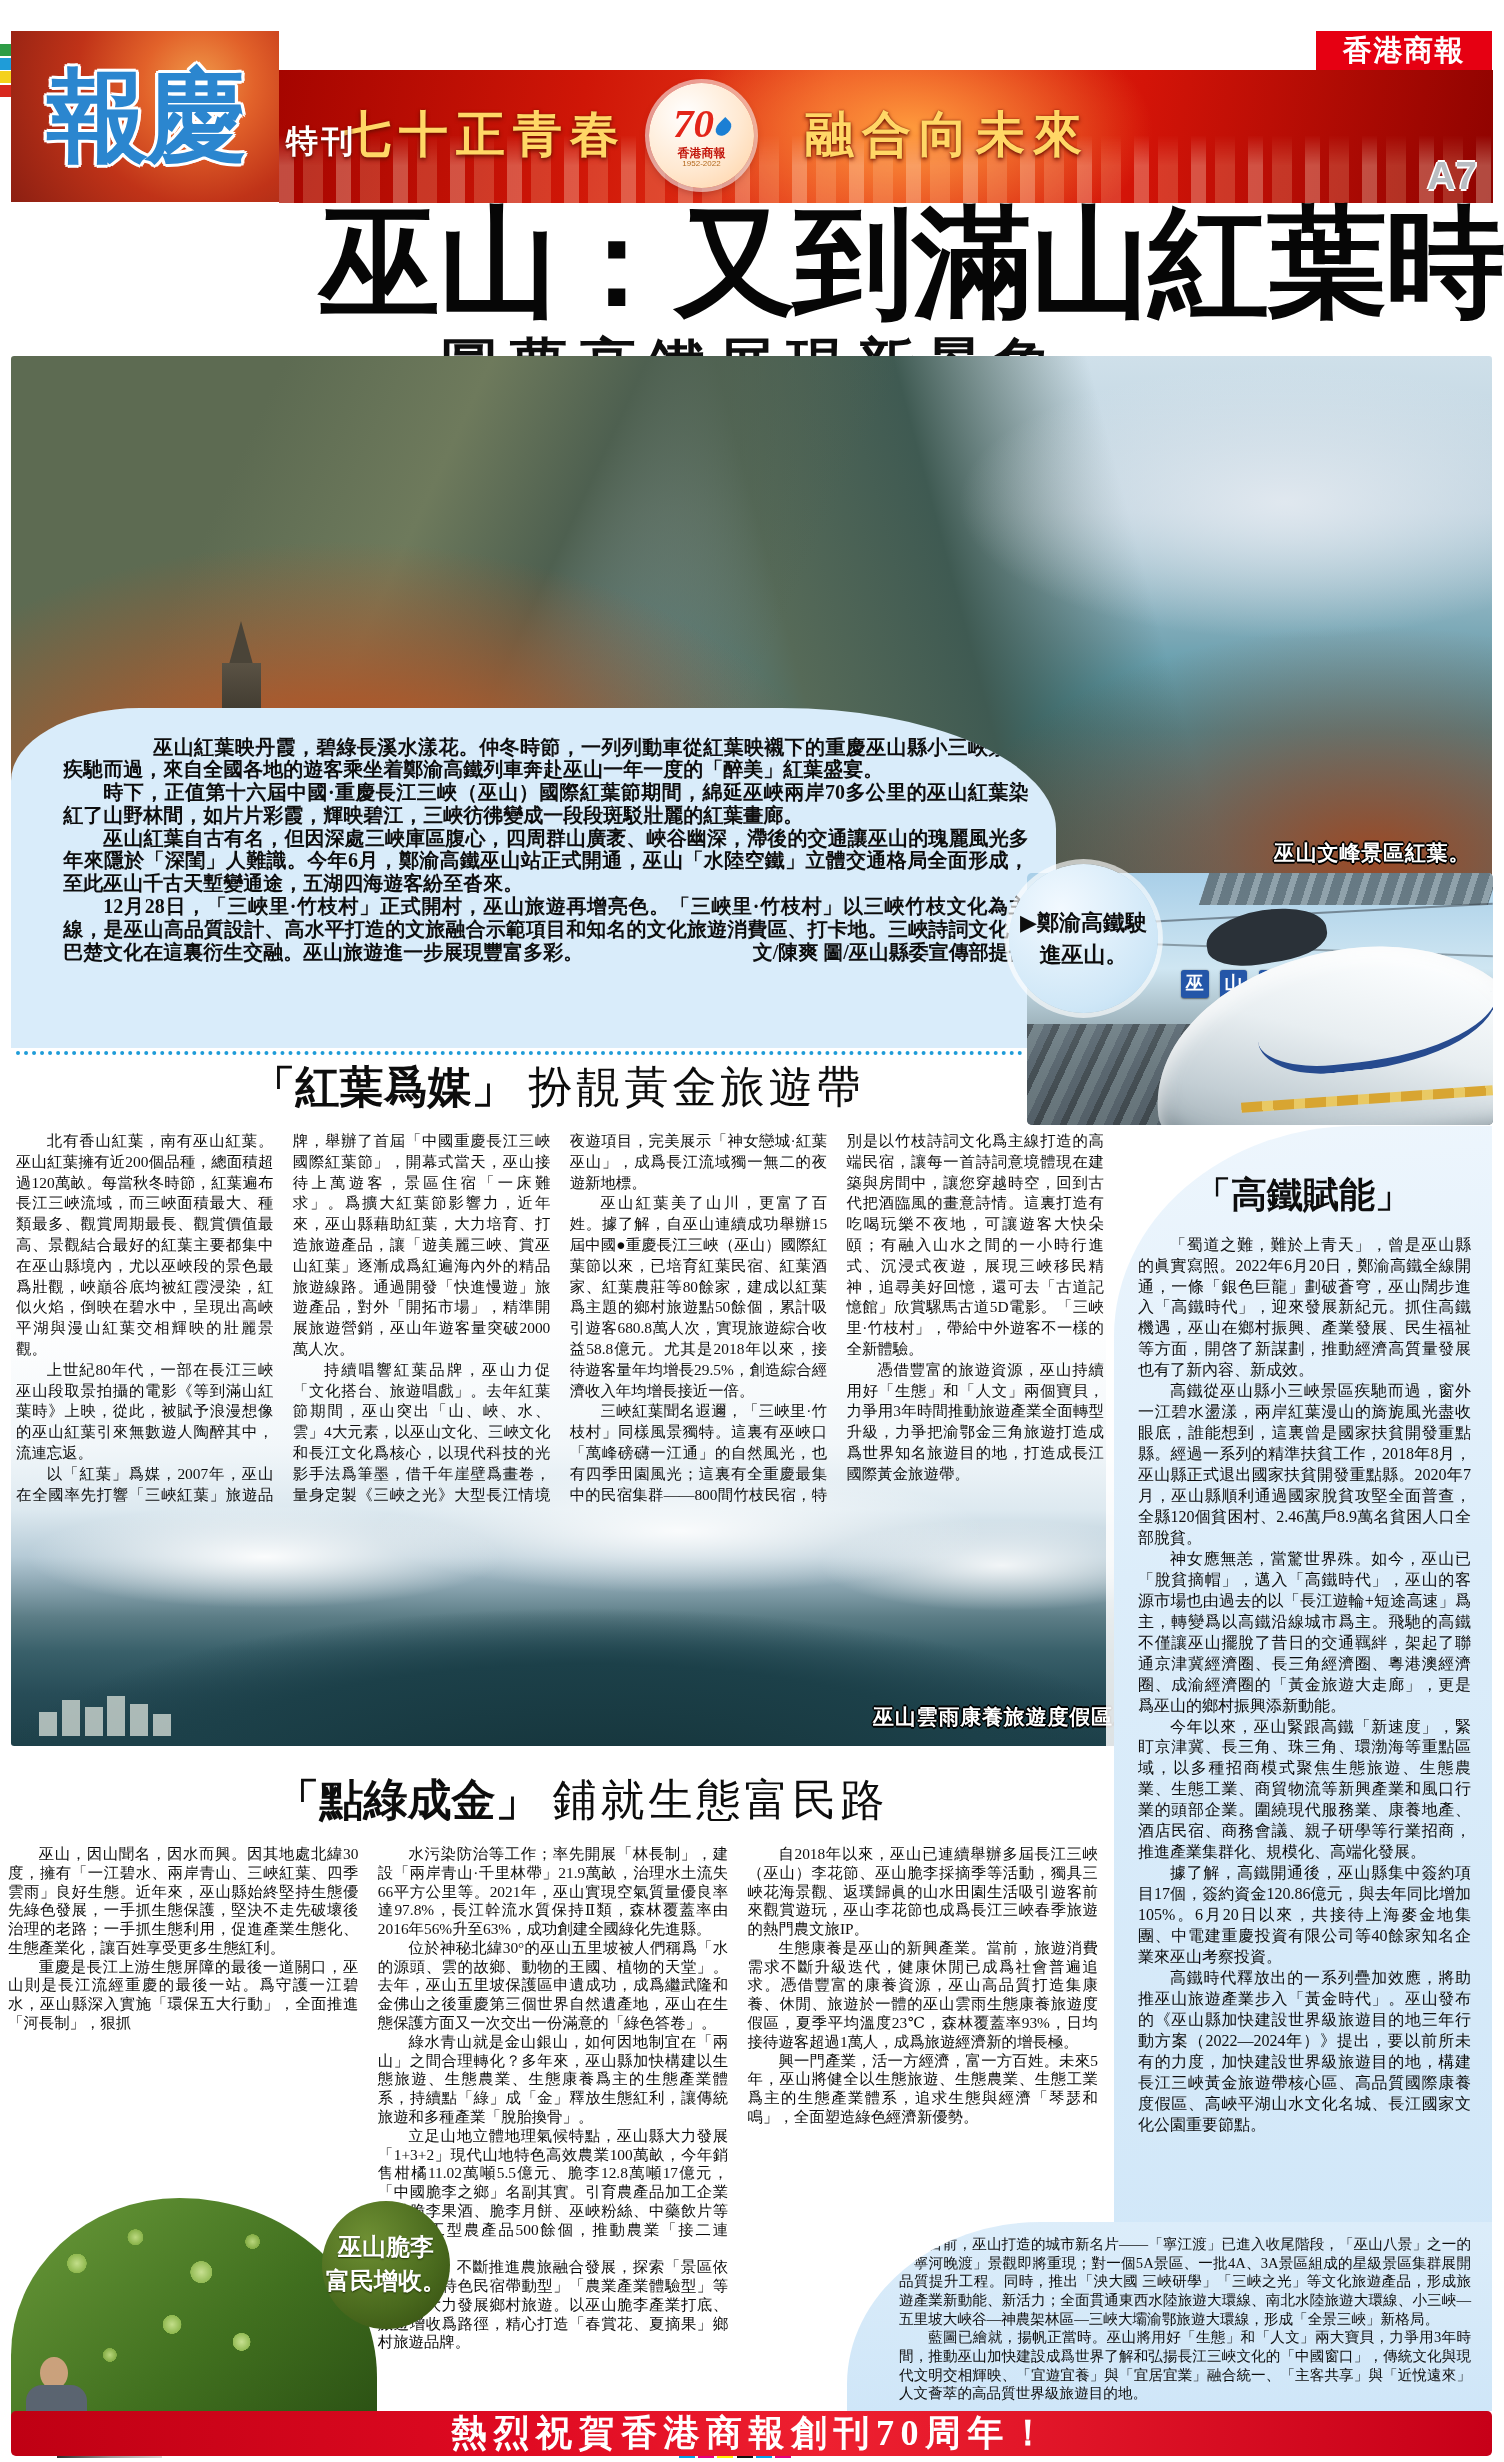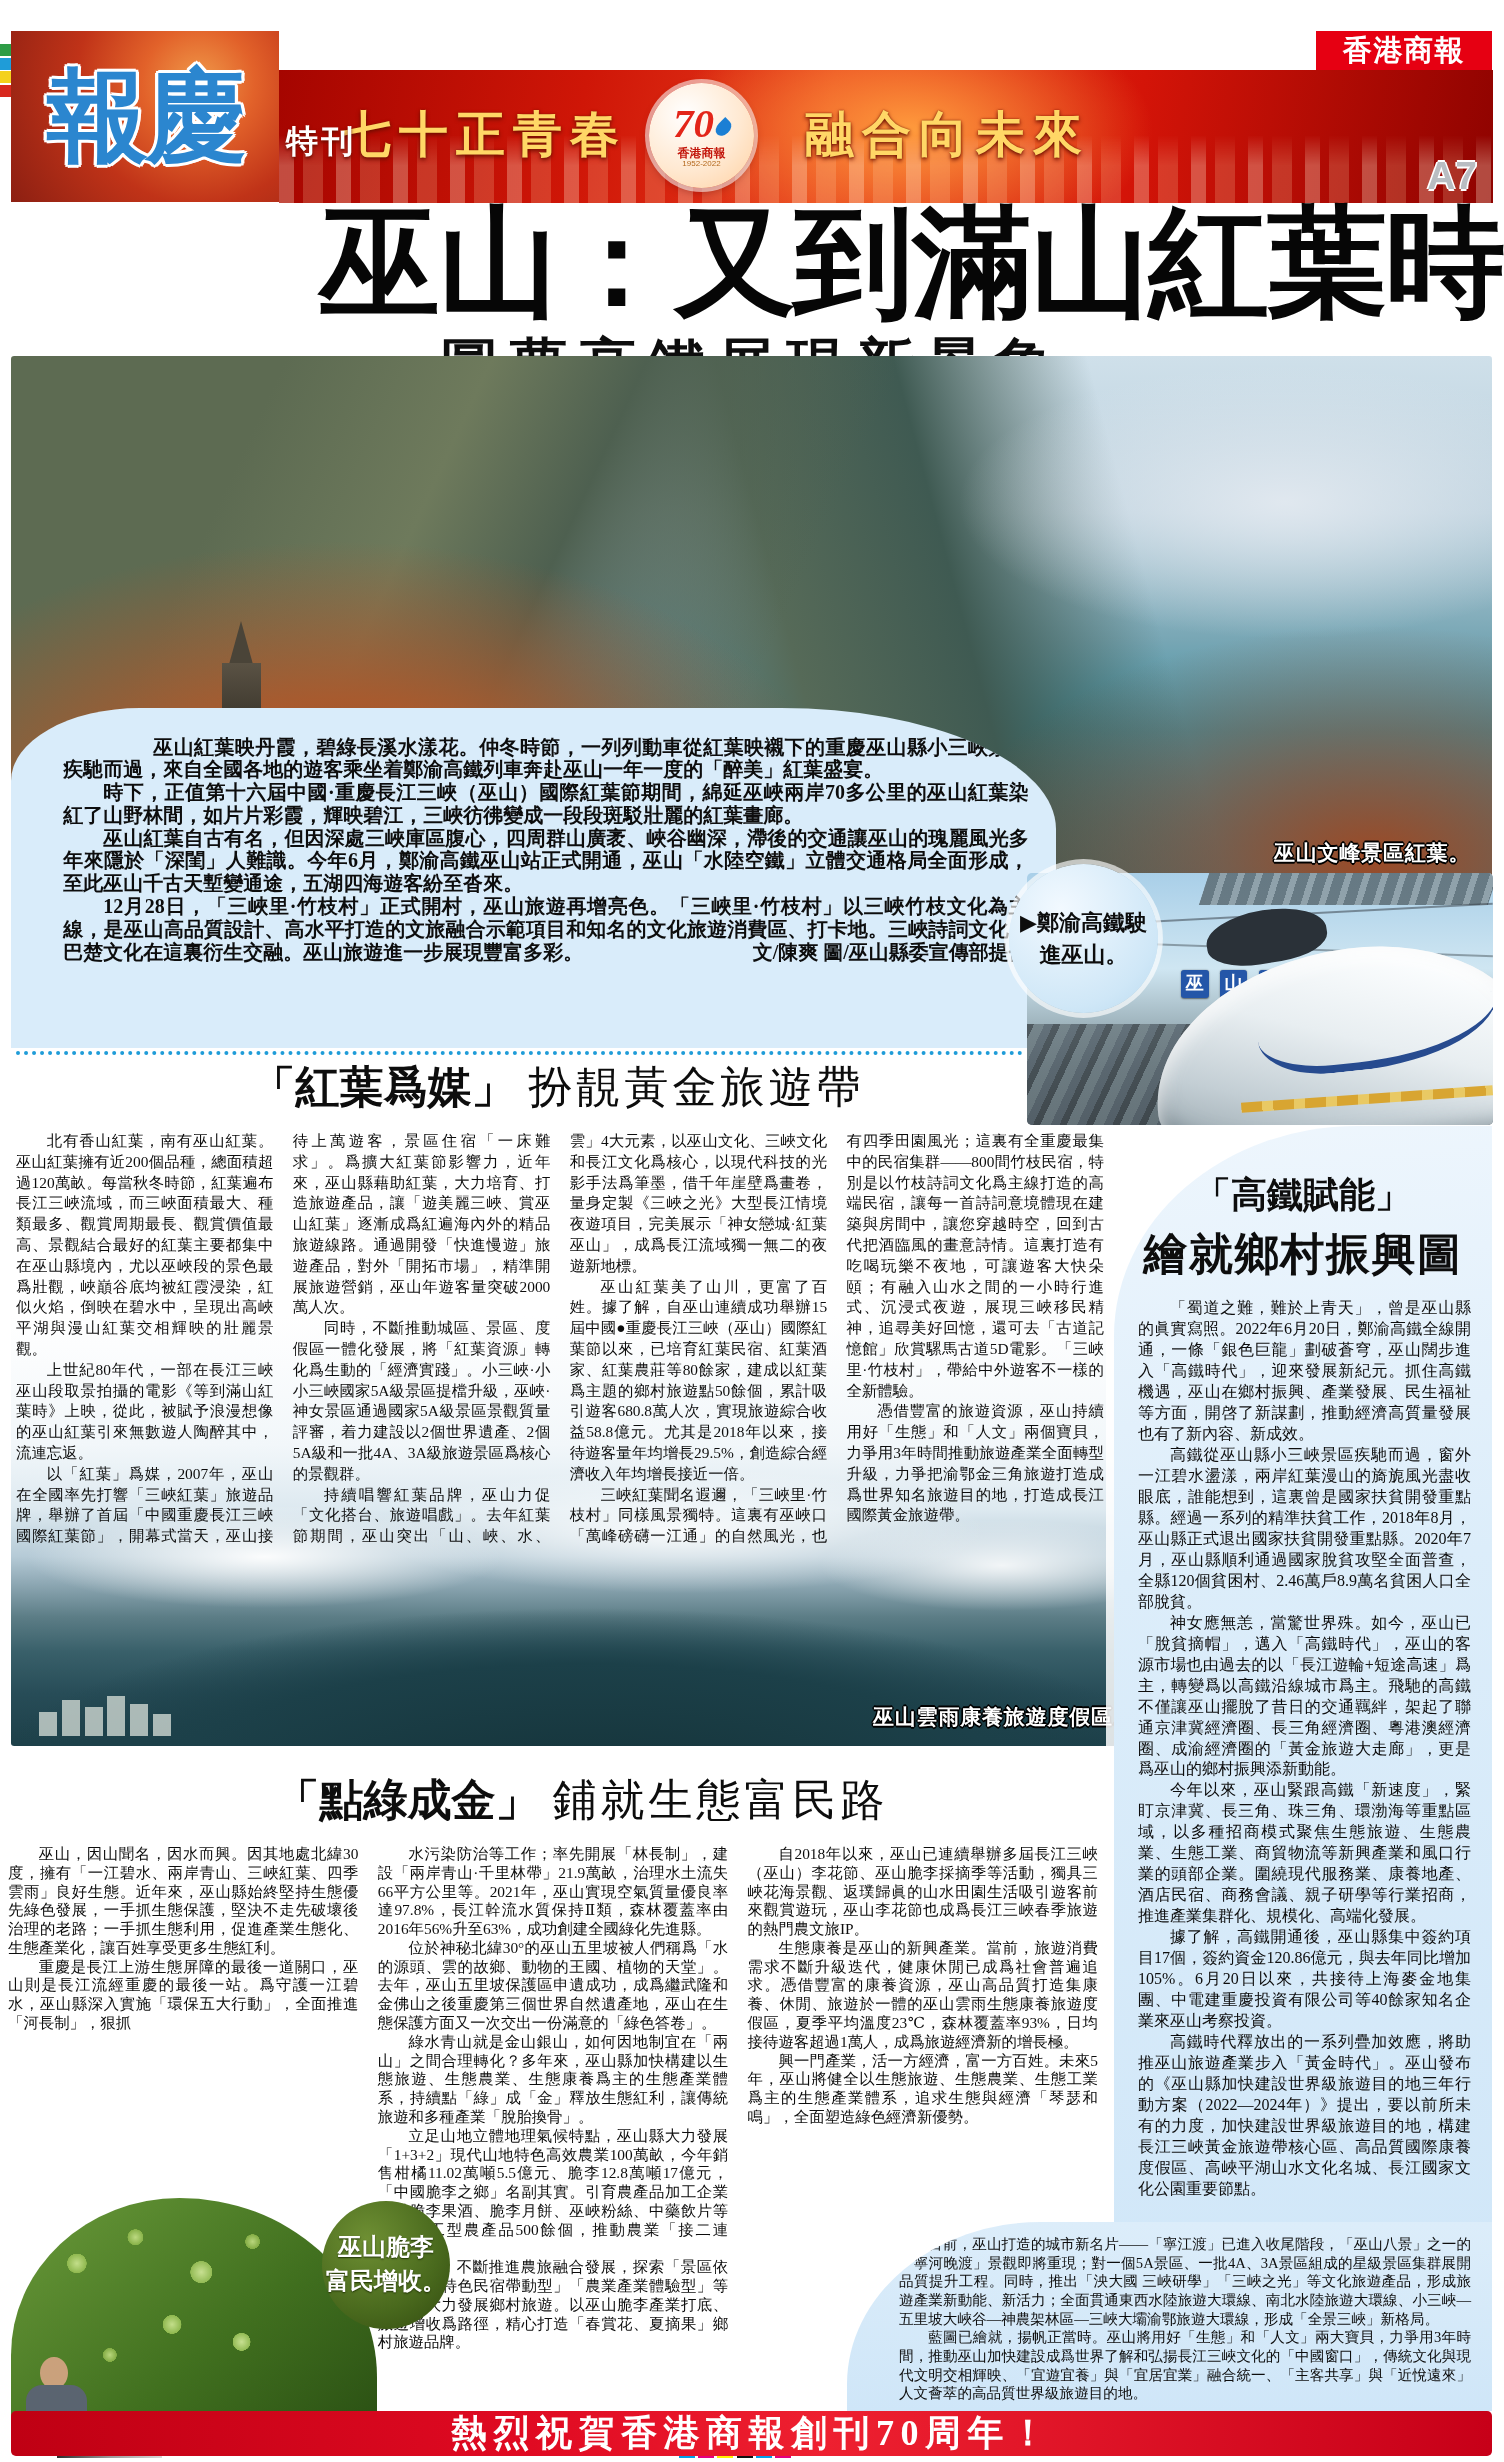--- a/index.html
+++ b/index.html
@@ -246,21 +246,20 @@
   </div>
 
   <div class="abs dotted"></div>
   <div class="abs sec-head sec1-head">
     <span class="q">「紅葉爲媒」</span><span class="r">扮靚黃金旅遊帶</span>
   </div>
   <div class="abs sec1-body">
     <p>北有香山紅葉，南有巫山紅葉。巫山紅葉擁有近200個品種，總面積超過120萬畝。每當秋冬時節，紅葉遍布長江三峽流域，而三峽面積最大、種類最多、觀賞周期最長、觀賞價值最高、景觀結合最好的紅葉主要都集中在巫山縣境內，尤以巫峽段的景色最爲壯觀，峽巔谷底均被紅霞浸染，紅似火焰，倒映在碧水中，呈現出高峽平湖與漫山紅葉交相輝映的壯麗景觀。</p>
     <p>上世紀80年代，一部在長江三峽巫山段取景拍攝的電影《等到滿山紅葉時》上映，從此，被賦予浪漫想像的巫山紅葉引來無數遊人陶醉其中，流連忘返。</p>
     <p>以「紅葉」爲媒，2007年，巫山在全國率先打響「三峽紅葉」旅遊品牌，舉辦了首屆「中國重慶長江三峽國際紅葉節」，開幕式當天，巫山接待上萬遊客，景區住宿「一床難求」。爲擴大紅葉節影響力，近年來，巫山縣藉助紅葉，大力培育、打造旅遊產品，讓「遊美麗三峽、賞巫山紅葉」逐漸成爲紅遍海內外的精品旅遊線路。通過開發「快進慢遊」旅遊產品，對外「開拓市場」，精準開展旅遊營銷，巫山年遊客量突破2000萬人次。</p>
-    <p>同時，不斷推動城區、景區、度假區一體化發展，將「紅葉資源」轉化爲生動的「經濟實踐」。小三峽·小小三峽國家5A級景區提檔升級，巫峽·神女景區通過國家5A級景區景觀質量評審，着力建設以2個世界遺產、2個5A級和一批4A、3A級旅遊景區爲核心的景觀群。</p>
     <p>持續唱響紅葉品牌，巫山力促「文化搭台、旅遊唱戲」。去年紅葉節期間，巫山突出「山、峽、水、雲」4大元素，以巫山文化、三峽文化和長江文化爲核心，以現代科技的光影手法爲筆墨，借千年崖壁爲畫卷，量身定製《三峽之光》大型長江情境夜遊項目，完美展示「神女戀城·紅葉巫山」，成爲長江流域獨一無二的夜遊新地標。</p>
     <p>巫山紅葉美了山川，更富了百姓。據了解，自巫山連續成功舉辦15屆中國●重慶長江三峽（巫山）國際紅葉節以來，已培育紅葉民宿、紅葉酒家、紅葉農莊等80餘家，建成以紅葉爲主題的鄉村旅遊點50餘個，累計吸引遊客680.8萬人次，實現旅遊綜合收益58.8億元。尤其是2018年以來，接待遊客量年均增長29.5%，創造綜合經濟收入年均增長接近一倍。</p>
     <p>三峽紅葉聞名遐邇，「三峽里·竹枝村」同樣風景獨特。這裏有巫峽口「萬峰磅礴一江通」的自然風光，也有四季田園風光；這裏有全重慶最集中的民宿集群——800間竹枝民宿，特別是以竹枝詩詞文化爲主線打造的高端民宿，讓每一首詩詞意境體現在建築與房間中，讓您穿越時空，回到古代把酒臨風的畫意詩情。這裏打造有吃喝玩樂不夜地，可讓遊客大快朵頤；有融入山水之間的一小時行進式、沉浸式夜遊，展現三峽移民精神，追尋美好回憶，還可去「古道記憶館」欣賞騾馬古道5D電影。「三峽里·竹枝村」，帶給中外遊客不一樣的全新體驗。</p>
     <p>憑借豐富的旅遊資源，巫山持續用好「生態」和「人文」兩個寶貝，力爭用3年時間推動旅遊產業全面轉型升級，力爭把渝鄂金三角旅遊打造成爲世界知名旅遊目的地，打造成長江國際黃金旅遊帶。</p>
   </div>
 
   <div class="abs photo-mid">
     <div class="complex">
       <div style="height:24px"></div>
         <div style="height:36px"></div>
@@ -298,21 +297,20 @@
     <div class="farmer-head"></div>
     <div class="farmer-body"></div>
   </div>
   <div class="abs badge-plum">
     <span>巫山脆李</span>
     <span>富民增收。</span>
   </div>
 
   <div class="abs hst-panel">
     <div class="hst-t1">「高鐵賦能」</div>
-    <div class="hst-t2">繪就鄉村振興圖</div>
     <div class="hst-body">
       <p>「蜀道之難，難於上青天」，曾是巫山縣的眞實寫照。2022年6月20日，鄭渝高鐵全線開通，一條「銀色巨龍」劃破蒼穹，巫山闊步進入「高鐵時代」，迎來發展新紀元。抓住高鐵機遇，巫山在鄉村振興、產業發展、民生福祉等方面，開啓了新謀劃，推動經濟高質量發展也有了新內容、新成效。</p>
       <p>高鐵從巫山縣小三峽景區疾馳而過，窗外一江碧水盪漾，兩岸紅葉漫山的旖旎風光盡收眼底，誰能想到，這裏曾是國家扶貧開發重點縣。經過一系列的精準扶貧工作，2018年8月，巫山縣正式退出國家扶貧開發重點縣。2020年7月，巫山縣順利通過國家脫貧攻堅全面普查，全縣120個貧困村、2.46萬戶8.9萬名貧困人口全部脫貧。</p>
       <p>神女應無恙，當驚世界殊。如今，巫山已「脫貧摘帽」，邁入「高鐵時代」，巫山的客源市場也由過去的以「長江遊輪+短途高速」爲主，轉變爲以高鐵沿線城市爲主。飛馳的高鐵不僅讓巫山擺脫了昔日的交通羈絆，架起了聯通京津冀經濟圈、長三角經濟圈、粵港澳經濟圈、成渝經濟圈的「黃金旅遊大走廊」，更是爲巫山的鄉村振興添新動能。</p>
       <p>今年以來，巫山緊跟高鐵「新速度」，緊盯京津冀、長三角、珠三角、環渤海等重點區域，以多種招商模式聚焦生態旅遊、生態農業、生態工業、商貿物流等新興產業和風口行業的頭部企業。圍繞現代服務業、康養地產、酒店民宿、商務會議、親子研學等行業招商，推進產業集群化、規模化、高端化發展。</p>
       <p>據了解，高鐵開通後，巫山縣集中簽約項目17個，簽約資金120.86億元，與去年同比增加105%。6月20日以來，共接待上海麥金地集團、中電建重慶投資有限公司等40餘家知名企業來巫山考察投資。</p>
       <p>高鐵時代釋放出的一系列疊加效應，將助推巫山旅遊產業步入「黃金時代」。巫山發布的《巫山縣加快建設世界級旅遊目的地三年行動方案（2022—2024年）》提出，要以前所未有的力度，加快建設世界級旅遊目的地，構建長江三峽黃金旅遊帶核心區、高品質國際康養度假區、高峽平湖山水文化名城、長江國家文化公園重要節點。</p>
     </div>
   </div>
   <div class="abs hst-wave">

